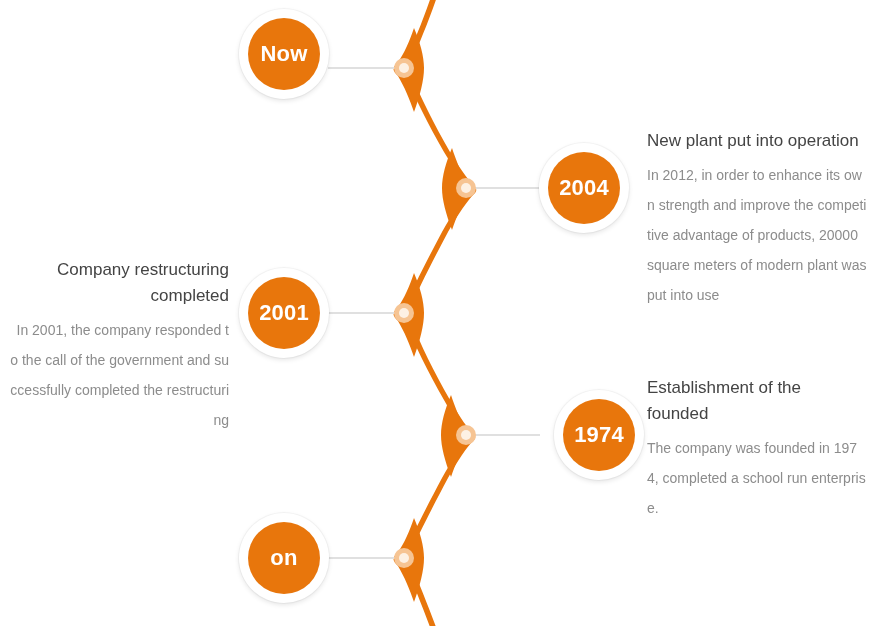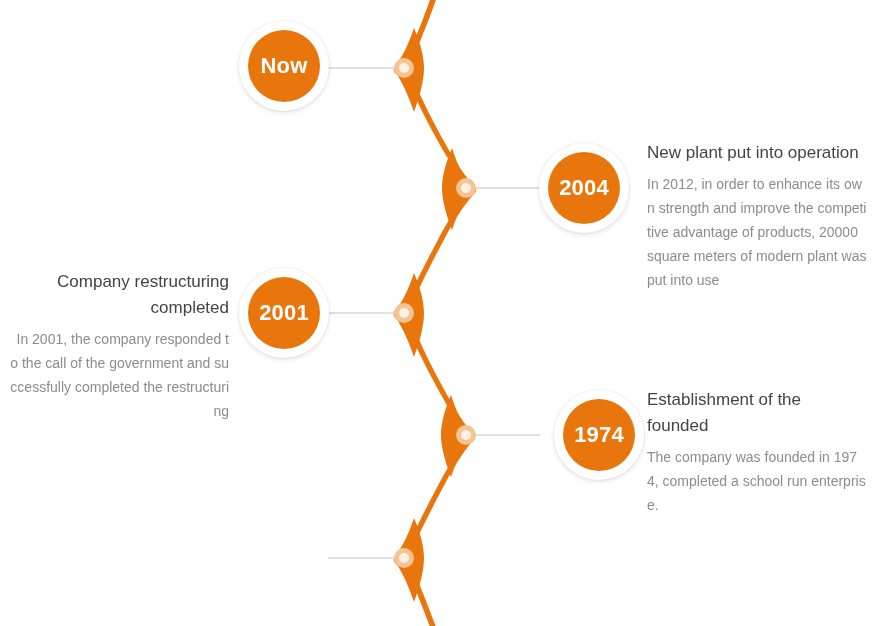--- a/index.html
+++ b/index.html
@@ -97,26 +97,26 @@
     z-index: 3;
   }
   .entry-text.left  { text-align: right; }
   .entry-text.right { text-align: left; }
 
   .entry-title {
     color: #444444;
     font-size: 17px;
     font-weight: normal;
     line-height: 26px;
-    margin: 12px 0 6px 0;
+    margin: 0 0 6px 0;
   }
   .entry-desc {
     color: #8c8c8c;
     font-size: 14px;
-    line-height: 24px;
+    line-height: 30px;
     margin: 0;
     word-break: break-all;
     overflow-wrap: anywhere;
   }
 </style>
 </head>
 <body>
 
 <div id="timeline-root">
 
@@ -204,21 +204,21 @@
         C 424 546, 420 532, 414 518 Z"></path>
     </g>
   </svg>
 
   <div class="connector" style="left:328px; top:67px;  width:76px;"></div>
   <div class="connector" style="left:466px; top:187px; width:74px;"></div>
   <div class="connector" style="left:328px; top:312px; width:76px;"></div>
   <div class="connector" style="left:466px; top:434px; width:74px;"></div>
   <div class="connector" style="left:328px; top:557px; width:76px;"></div>
 
-  <div class="milestone-circle" style="left:239px; top:21px;">
+  <div class="milestone-circle" style="left:239px; top:9px;">
     <div class="milestone-disc">
       <span class="milestone-label">Now</span>
     </div>
   </div>
 
   <div class="milestone-circle" style="left:539px; top:143px;">
     <div class="milestone-disc">
       <span class="milestone-label">2004</span>
     </div>
   </div>
@@ -228,20 +228,25 @@
       <span class="milestone-label">2001</span>
     </div>
   </div>
 
   <div class="milestone-circle" style="left:554px; top:390px;">
     <div class="milestone-disc">
       <span class="milestone-label">1974</span>
     </div>
   </div>
 
+  <div class="milestone-circle" style="left:239px; top:513px;">
+    <div class="milestone-disc">
+      <span class="milestone-label">on</span>
+    </div>
+  </div>
 
   <div class="node-dot" style="left:394px; top:58px;"></div>
   <div class="node-dot" style="left:456px; top:178px;"></div>
   <div class="node-dot" style="left:394px; top:303px;"></div>
   <div class="node-dot" style="left:456px; top:425px;"></div>
   <div class="node-dot" style="left:394px; top:548px;"></div>
 
   <div class="entry-text right" style="left:647px; top:128px; width:220px;">
     <div class="entry-title">New plant put into operation</div>
     <div class="entry-desc">In 2012, in order to enhance its own strength and improve the competitive advantage of products, 20000 square meters of modern plant was put into use</div>

